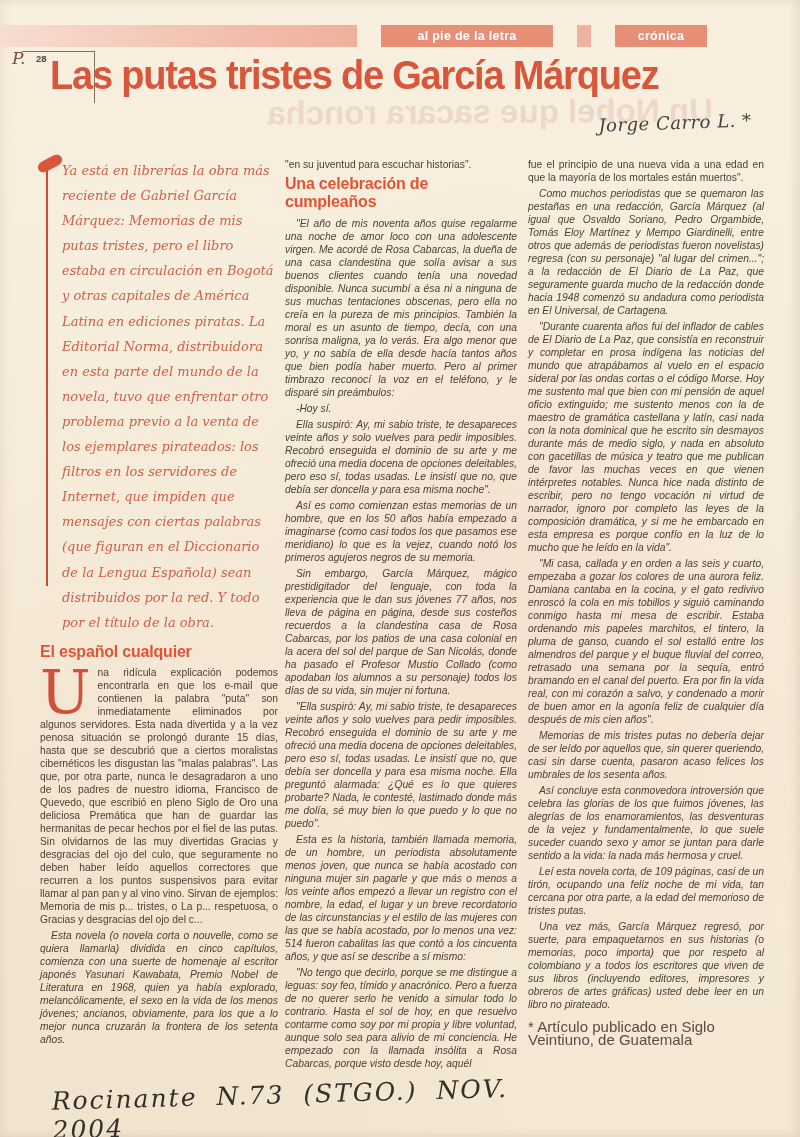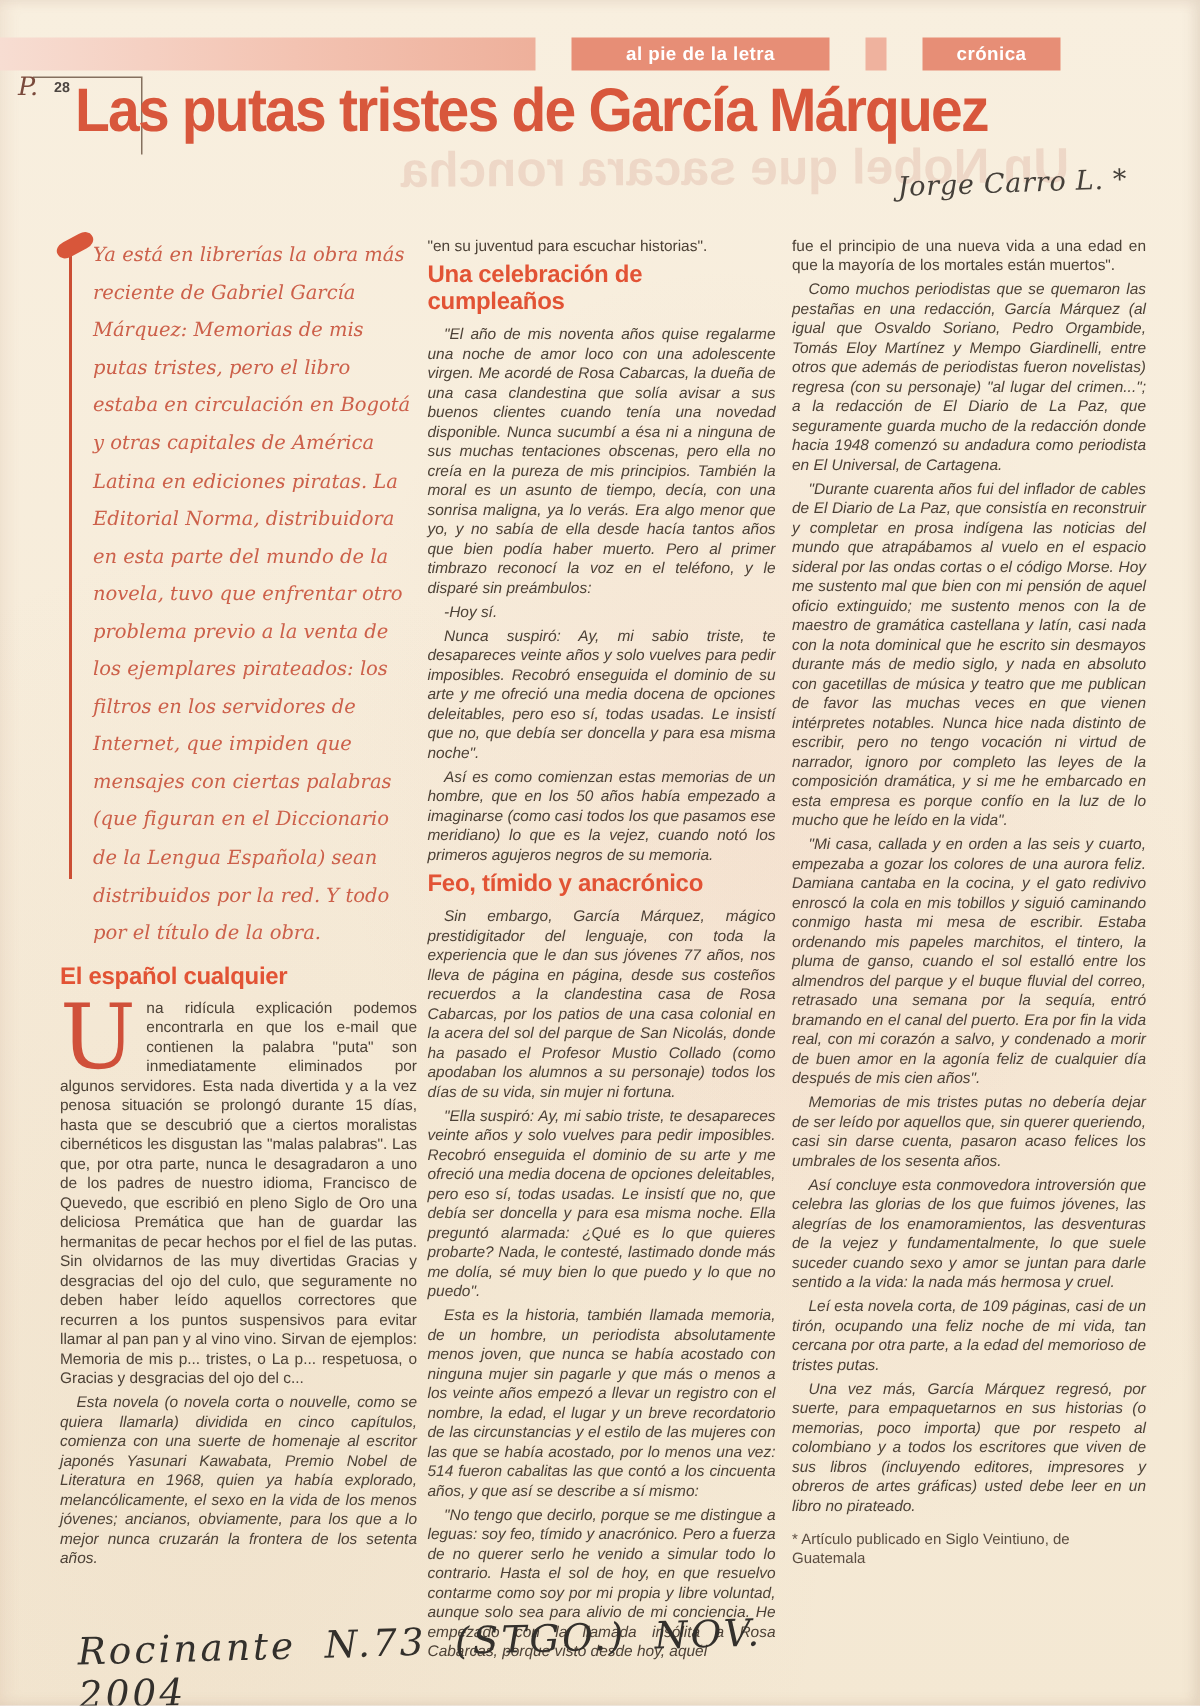--- a/index.html
+++ b/index.html
@@ -57,21 +57,21 @@
 
   .sec{margin:6px 0 5px;font-size:16px;font-weight:bold;color:#e25335;letter-spacing:-0.2px;}
   .col2 .sec, .col3 .sec{margin:4px 0 6px;}
 
   .body{margin:0 0 3px;font-size:10.3px;line-height:13px;color:#4c4136;
     text-align:justify;}
   .indent{text-indent:11px;font-style:italic;}
   .dropcap{float:left;font-family:"DejaVu Serif",serif;font-size:60px;line-height:48px;
     color:#d0503a;padding:2px 7px 0 0;}
   .dialogue{text-indent:11px;font-style:italic;}
-  .footnote{margin-top:9px;font-size:10px;color:#5a4c40;text-align:left;}
+  .footnote{margin-top:9px;font-size:15px;color:#5a4c40;text-align:left;}
 
   
   .handwriting{position:absolute;left:52px;top:1080px;width:480px;
     font-family:"DejaVu Serif",serif;font-style:italic;font-size:25px;
     color:#33302c;letter-spacing:2px;word-spacing:9px;transform:rotate(-1.6deg);}
 </style>
 </head>
 <body>
 
 <div class="page">
@@ -108,23 +108,22 @@
     <p class="body"><span class="dropcap">U</span><span>na ridícula explicación podemos encontrarla en que los e-mail que contienen la palabra "puta" son inmediatamente eliminados por algunos servidores. Esta nada divertida y a la vez penosa situación se prolongó durante 15 días, hasta que se descubrió que a ciertos moralistas cibernéticos les disgustan las "malas palabras". Las que, por otra parte, nunca le desagradaron a uno de los padres de nuestro idioma, Francisco de Quevedo, que escribió en pleno Siglo de Oro una deliciosa Premática que han de guardar las hermanitas de pecar hechos por el fiel de las putas. Sin olvidarnos de las muy divertidas Gracias y desgracias del ojo del culo, que seguramente no deben haber leído aquellos correctores que recurren a los puntos suspensivos para evitar llamar al pan pan y al vino vino. Sirvan de ejemplos: Memoria de mis p... tristes, o La p... respetuosa, o Gracias y desgracias del ojo del c...</span></p>
     <p class="body indent">Esta novela (o novela corta o nouvelle, como se quiera llamarla) dividida en cinco capítulos, comienza con una suerte de homenaje al escritor japonés Yasunari Kawabata, Premio Nobel de Literatura en 1968, quien ya había explorado, melancólicamente, el sexo en la vida de los menos jóvenes; ancianos, obviamente, para los que a lo mejor nunca cruzarán la frontera de los setenta años.</p>
 
   </div>
 
   <div class="col col2">
     <p class="body">"en su juventud para escuchar historias".</p>
     <h2 class="sec">Una celebración de cumpleaños</h2>
     <p class="body indent">"El año de mis noventa años quise regalarme una noche de amor loco con una adolescente virgen. Me acordé de Rosa Cabarcas, la dueña de una casa clandestina que solía avisar a sus buenos clientes cuando tenía una novedad disponible. Nunca sucumbí a ésa ni a ninguna de sus muchas tentaciones obscenas, pero ella no creía en la pureza de mis principios. También la moral es un asunto de tiempo, decía, con una sonrisa maligna, ya lo verás. Era algo menor que yo, y no sabía de ella desde hacía tantos años que bien podía haber muerto. Pero al primer timbrazo reconocí la voz en el teléfono, y le disparé sin preámbulos:</p>
     <p class="body dialogue">-Hoy sí.</p>
-    <p class="body indent">Nunca suspiró: Ay, mi sabio triste, te desapareces veinte años y solo vuelves para pedir imposibles. Recobró enseguida el dominio de su arte y me ofreció una media docena de opciones deleitables, pero eso sí, todas usadas. Le insistí que no, que debía ser doncella y para esa misma noche".</p>
+    <p class="body indent">Ella suspiró: Ay, mi sabio triste, te desapareces veinte años y solo vuelves para pedir imposibles. Recobró enseguida el dominio de su arte y me ofreció una media docena de opciones deleitables, pero eso sí, todas usadas. Le insistí que no, que debía ser doncella y para esa misma noche".</p>
     <p class="body indent">Así es como comienzan estas memorias de un hombre, que en los 50 años había empezado a imaginarse (como casi todos los que pasamos ese meridiano) lo que es la vejez, cuando notó los primeros agujeros negros de su memoria.</p>
-    <h2 class="sec">Feo, tímido y anacrónico</h2>
     <p class="body indent">Sin embargo, García Márquez, mágico prestidigitador del lenguaje, con toda la experiencia que le dan sus jóvenes 77 años, nos lleva de página en página, desde sus costeños recuerdos a la clandestina casa de Rosa Cabarcas, por los patios de una casa colonial en la acera del sol del parque de San Nicolás, donde ha pasado el Profesor Mustio Collado (como apodaban los alumnos a su personaje) todos los días de su vida, sin mujer ni fortuna.</p>
     <p class="body indent">"Ella suspiró: Ay, mi sabio triste, te desapareces veinte años y solo vuelves para pedir imposibles. Recobró enseguida el dominio de su arte y me ofreció una media docena de opciones deleitables, pero eso sí, todas usadas. Le insistí que no, que debía ser doncella y para esa misma noche. Ella preguntó alarmada: ¿Qué es lo que quieres probarte? Nada, le contesté, lastimado donde más me dolía, sé muy bien lo que puedo y lo que no puedo".</p>
     <p class="body indent">Esta es la historia, también llamada memoria, de un hombre, un periodista absolutamente menos joven, que nunca se había acostado con ninguna mujer sin pagarle y que más o menos a los veinte años empezó a llevar un registro con el nombre, la edad, el lugar y un breve recordatorio de las circunstancias y el estilo de las mujeres con las que se había acostado, por lo menos una vez: 514 fueron cabalitas las que contó a los cincuenta años, y que así se describe a sí mismo:</p>
     <p class="body indent">"No tengo que decirlo, porque se me distingue a leguas: soy feo, tímido y anacrónico. Pero a fuerza de no querer serlo he venido a simular todo lo contrario. Hasta el sol de hoy, en que resuelvo contarme como soy por mi propia y libre voluntad, aunque solo sea para alivio de mi conciencia. He empezado con la llamada insólita a Rosa Cabarcas, porque visto desde hoy, aquél</p>
   </div>
 
   <div class="col col3">
     <p class="body">fue el principio de una nueva vida a una edad en que la mayoría de los mortales están muertos".</p>
     <p class="body indent">Como muchos periodistas que se quemaron las pestañas en una redacción, García Márquez (al igual que Osvaldo Soriano, Pedro Orgambide, Tomás Eloy Martínez y Mempo Giardinelli, entre otros que además de periodistas fueron novelistas) regresa (con su personaje) "al lugar del crimen..."; a la redacción de El Diario de La Paz, que seguramente guarda mucho de la redacción donde hacia 1948 comenzó su andadura como periodista en El Universal, de Cartagena.</p>
     <p class="body indent">"Durante cuarenta años fui del inflador de cables de El Diario de La Paz, que consistía en reconstruir y completar en prosa indígena las noticias del mundo que atrapábamos al vuelo en el espacio sideral por las ondas cortas o el código Morse. Hoy me sustento mal que bien con mi pensión de aquel oficio extinguido; me sustento menos con la de maestro de gramática castellana y latín, casi nada con la nota dominical que he escrito sin desmayos durante más de medio siglo, y nada en absoluto con gacetillas de música y teatro que me publican de favor las muchas veces en que vienen intérpretes notables. Nunca hice nada distinto de escribir, pero no tengo vocación ni virtud de narrador, ignoro por completo las leyes de la composición dramática, y si me he embarcado en esta empresa es porque confío en la luz de lo mucho que he leído en la vida".</p>

